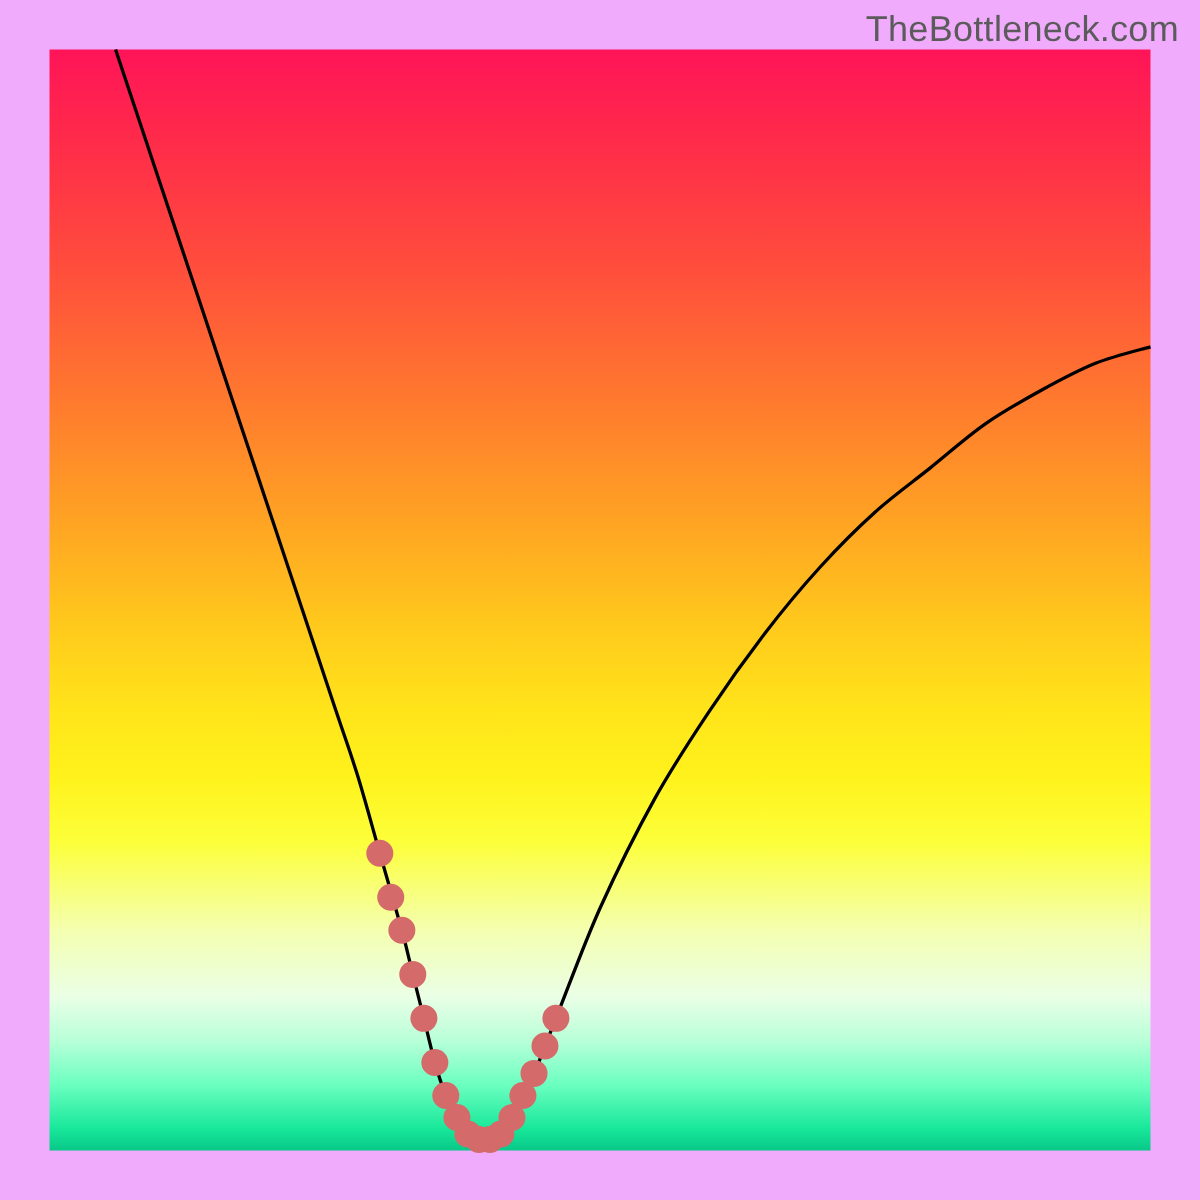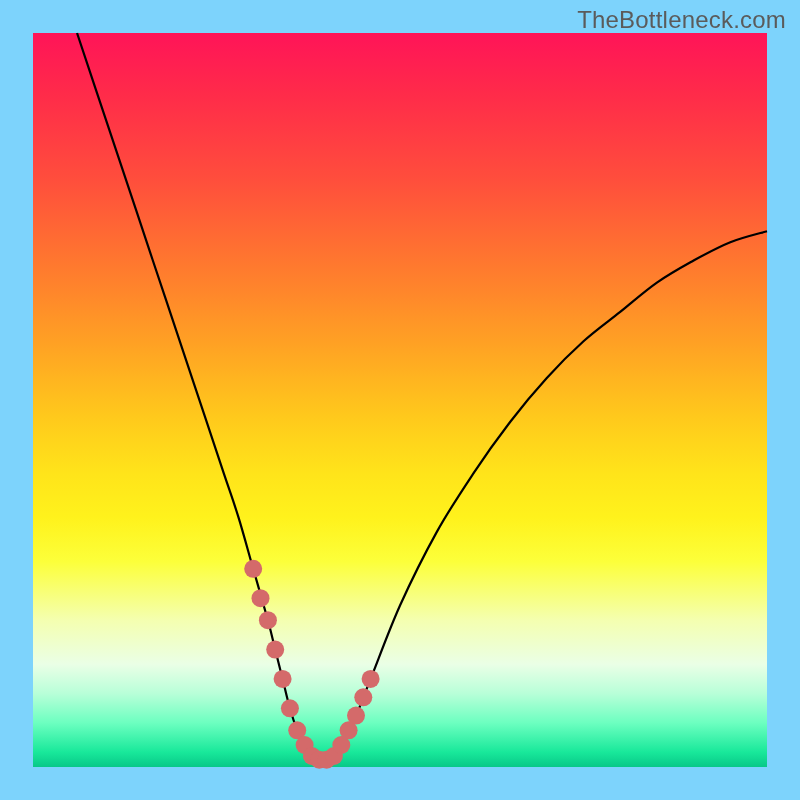--- a/index.html
+++ b/index.html
@@ -8,21 +8,21 @@
     width: 800px;
     height: 800px;
     overflow: hidden;
     background: #000;
     font-family: Arial, Helvetica, sans-serif;
   }
   .stage {
     position: relative;
     width: 800px;
     height: 800px;
-    background: #7dd3fc;
+    background: #f0abfc;
   }
   .plot-area {
     position: absolute;
     left: 33px;
     top: 33px;
     width: 734px;
     height: 734px;
     
     background: linear-gradient(
       to bottom,

